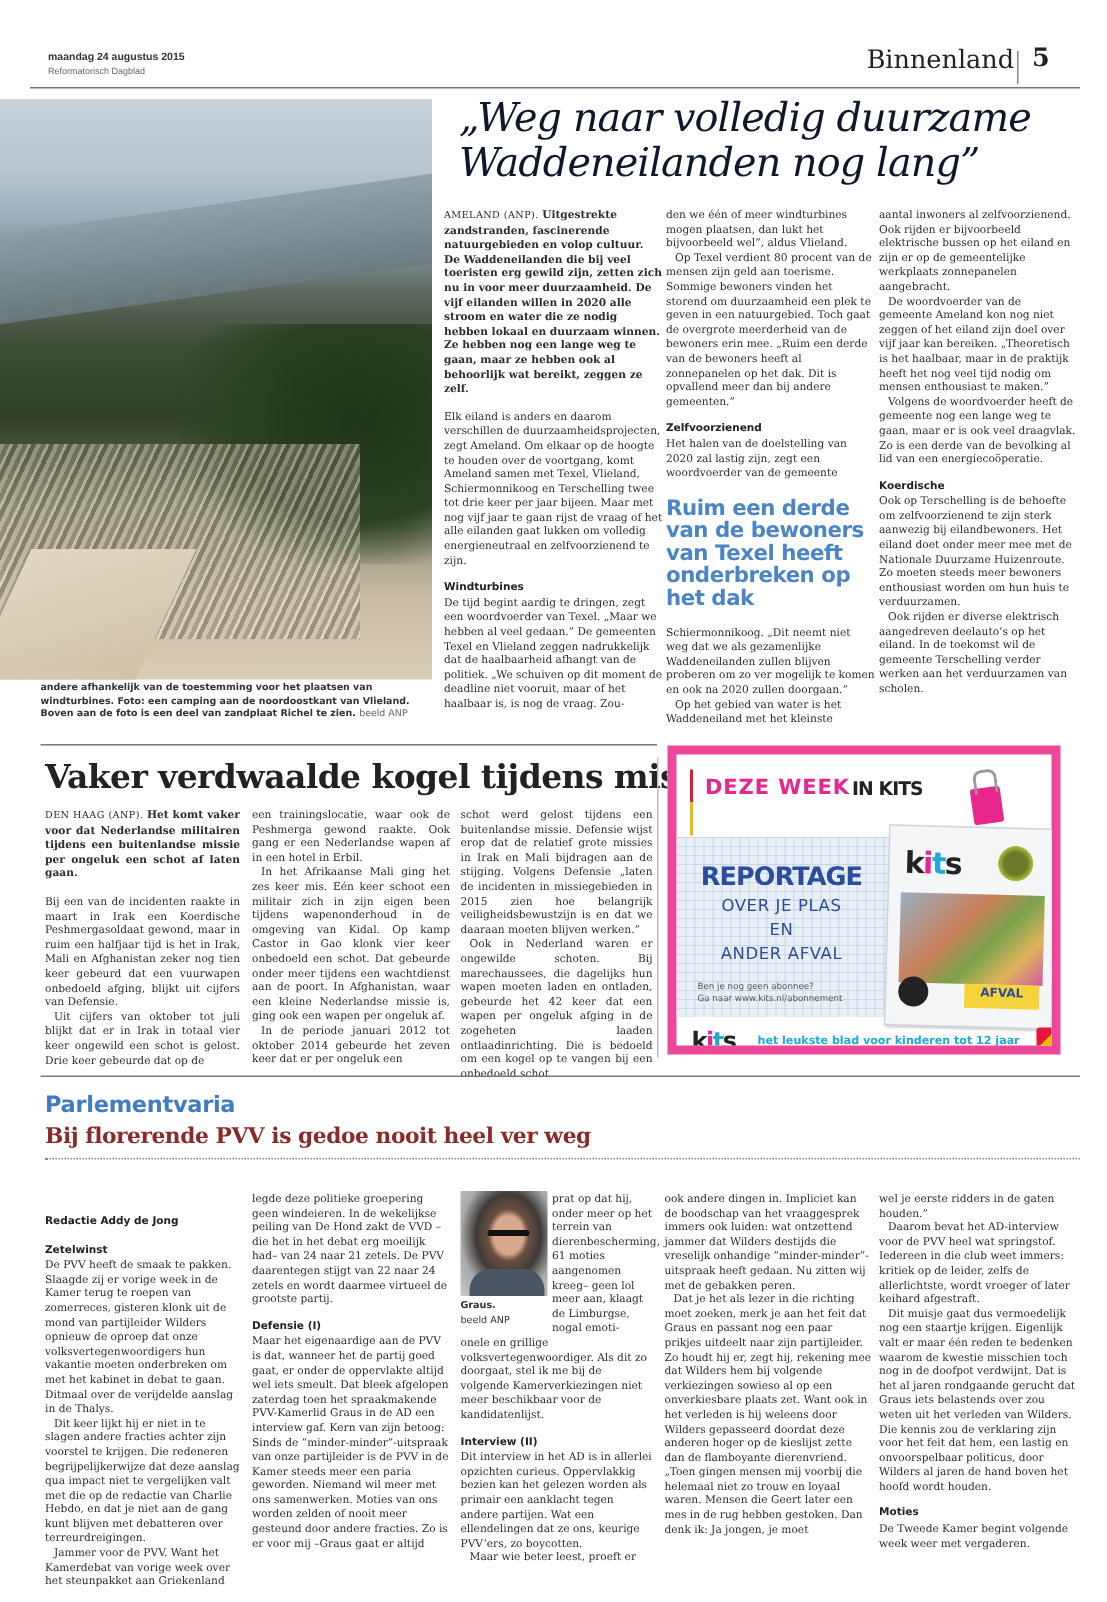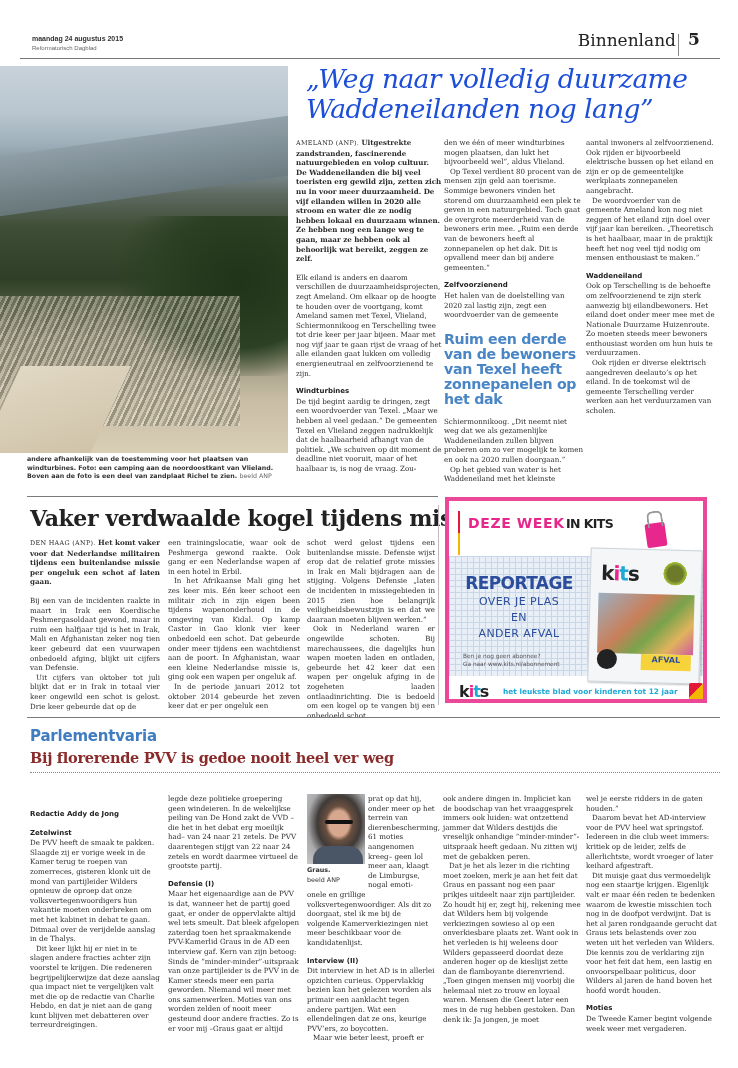--- a/index.html
+++ b/index.html
@@ -23,37 +23,37 @@
   
   .photo { left: 0; top: 66px; width: 288px; height: 387px; overflow: hidden;
     background: linear-gradient(180deg, #c8d2da 0%, #b9c6cf 12%, #9fb0bb 20%, #7f8e96 27%, #5e6a61 33%, #3e4d35 42%, #2f3f27 55%, #4e5a40 62%, #8a8a73 70%, #a6a089 78%, #c8bda4 86%, #d9cfb6 100%); }
   .photo .sea { position:absolute; left:0; top:70px; width:288px; height:60px; background: linear-gradient(180deg, #8f9ea6, #6a7a7f); transform: skewY(-8deg); opacity: .9; }
   .photo .forest { position:absolute; left:120px; top:150px; width:200px; height:160px; background: radial-gradient(ellipse at 60% 40%, #1f3418 0%, #2c4123 50%, rgba(44,65,35,0) 75%); }
   .photo .camp { position:absolute; left:0; top:230px; width:240px; height:130px; background: repeating-linear-gradient(115deg, #cfc8b7 0 3px, #8b8571 3px 6px, #e6e1d3 6px 8px, #6f6a58 8px 11px); opacity:.55; }
   .photo .beach { position:absolute; left:0; top:300px; width:110px; height:90px; background: linear-gradient(160deg, #e1d8c4, #cfc3a8); transform: skewX(-25deg); }
   .caption { left: 27px; top: 455px; width: 262px; font-family: "DejaVu Sans", sans-serif; font-weight: bold; font-size: 6.3px; line-height: 8.6px; color: #333; }
   .caption .credit { font-weight: normal; color: #666; }
   
-  .headline { left: 306px; top: 64px; width: 420px; font-family: "DejaVu Serif", serif; font-style: italic; font-size: 26.5px; line-height: 30px; color: #1d4ed8; letter-spacing: -0.6px; }
+  .headline { left: 306px; top: 64px; width: 420px; font-family: "DejaVu Serif", serif; font-style: italic; font-size: 26.5px; line-height: 30px; color: #0f172a; letter-spacing: -0.6px; }
   
   .a1c1 { left: 296px; top: 138px; width: 146px; }
   .a1c2 { left: 444px; top: 138px; width: 140px; }
   .a1c3 { left: 586px; top: 138px; width: 132px; }
   .quote { font-family: "DejaVu Sans", sans-serif; font-weight: bold; color: #4a86c5; font-size: 14.2px; line-height: 15px; margin: 12px 0 10px 0; letter-spacing: -0.3px; }
   
   .rule { height: 1px; background: #7a7a7a; }
   
   .a2-title { left: 30px; top: 505px; font-family: "DejaVu Serif", serif; font-weight: bold; font-size: 22px; color: #222; letter-spacing: -0.4px; }
   .a2c1 { left: 30px; top: 538px; width: 130px; }
   .a2c2 { left: 168px; top: 538px; width: 132px; }
   .a2c3 { left: 307px; top: 538px; width: 128px; }
   .a2c2 p, .a2c3 p, .a2c1 p { text-align: justify; }
   .vline { width: 1px; background: #bdbdbd; }
   
-  .ad { left: 445px; top: 497px; width: 262px; height: 206px; border: 4px solid #ec4899; background: #fff; overflow: hidden; }
+  .ad { left: 445px; top: 497px; width: 262px; height: 206px; border: 6px solid #ec4899; background: #fff; overflow: hidden; }
   .ad-accent { position:absolute; left:9px; top:10px; width:2px; height:44px; background: linear-gradient(180deg, #e2173a 0 50%, #f3b700 50% 100%); }
   .ad-deze { position:absolute; left:19px; top:14px; font-family: "DejaVu Sans", sans-serif; font-weight: bold; font-size: 14px; color: #e7278b; letter-spacing: 0.6px; }
   .ad-inkits { position:absolute; left:117px; top:15px; font-family: "DejaVu Sans", sans-serif; font-weight: bold; font-size: 12.5px; color: #222; letter-spacing: -0.6px; }
   .ad-grid { position:absolute; left:0; top:55px; width:262px; height:120px;
     background-color:#e9eff7;
     background-image: linear-gradient(#c9d6e8 1px, transparent 1px), linear-gradient(90deg, #c9d6e8 1px, transparent 1px);
     background-size: 6px 6px; }
   .ad-rep { position:absolute; left:10px; top:72px; width:120px; text-align:center; font-family: "DejaVu Sans", sans-serif; font-weight: bold; font-size: 17px; color: #2b4d9b; letter-spacing: -0.6px; }
   .ad-line { position:absolute; left:10px; width:120px; text-align:center; font-family: "DejaVu Sans", sans-serif; font-size: 11px; color: #2b4d9b; letter-spacing: 0.4px; }
   .ad-small { position:absolute; left:14px; font-family: "DejaVu Sans", sans-serif; font-size: 5.8px; color: #555; }
@@ -118,29 +118,30 @@
   <p class="gap">Elk eiland is anders en daarom verschillen de duurzaamheidsprojecten, zegt Ameland. Om elkaar op de hoogte te houden over de voortgang, komt Ameland samen met Texel, Vlieland, Schiermonnikoog en Terschelling twee tot drie keer per jaar bijeen. Maar met nog vijf jaar te gaan rijst de vraag of het alle eilanden gaat lukken om volledig energieneutraal en zelfvoorzienend te zijn.</p>
   <div class="sub">Windturbines</div>
   <p>De tijd begint aardig te dringen, zegt een woordvoerder van Texel. „Maar we hebben al veel gedaan.” De gemeenten Texel en Vlieland zeggen nadrukkelijk dat de haalbaarheid afhangt van de politiek. „We schuiven op dit moment de deadline niet vooruit, maar of het haalbaar is, is nog de vraag. Zou-</p>
 </div>
 
 <div class="abs body-text a1c2">
   <p>den we één of meer windturbines mogen plaatsen, dan lukt het bijvoorbeeld wel”, aldus Vlieland.</p>
   <p class="ind">Op Texel verdient 80 procent van de mensen zijn geld aan toerisme. Sommige bewoners vinden het storend om duurzaamheid een plek te geven in een natuurgebied. Toch gaat de overgrote meerderheid van de bewoners erin mee. „Ruim een derde van de bewoners heeft al zonnepanelen op het dak. Dit is opvallend meer dan bij andere gemeenten.”</p>
   <div class="sub">Zelfvoorzienend</div>
   <p>Het halen van de doelstelling van 2020 zal lastig zijn, zegt een woordvoerder van de gemeente</p>
-  <div class="quote">Ruim een derde van de bewoners van Texel heeft zonnepanelen op het dak</div>
+  <div class="quote">Ruim een derde van de bewoners van Texel heeft onderbreken op het dak</div>
   <p>Schiermonnikoog. „Dit neemt niet weg dat we als gezamenlijke Waddeneilanden zullen blijven proberen om zo ver mogelijk te komen en ook na 2020 zullen doorgaan.”</p>
   <p class="ind">Op het gebied van water is het Waddeneiland met het kleinste</p>
 </div>
 
 <div class="abs body-text a1c3">
   <p>aantal inwoners al zelfvoorzienend. Ook rijden er bijvoorbeeld elektrische bussen op het eiland en zijn er op de gemeentelijke werkplaats zonnepanelen aangebracht.</p>
   <p class="ind">De woordvoerder van de gemeente Ameland kon nog niet zeggen of het eiland zijn doel over vijf jaar kan bereiken. „Theoretisch is het haalbaar, maar in de praktijk heeft het nog veel tijd nodig om mensen enthousiast te maken.”</p>
-  <div class="sub">Waddeneiland</div>
+  <p class="ind">Volgens de woordvoerder heeft de gemeente nog een lange weg te gaan, maar er is ook veel draagvlak. Zo is een derde van de bevolking al lid van een energiecoöperatie.</p>
+  <div class="sub">Koerdische</div>
   <p>Ook op Terschelling is de behoefte om zelfvoorzienend te zijn sterk aanwezig bij eilandbewoners. Het eiland doet onder meer mee met de Nationale Duurzame Huizenroute. Zo moeten steeds meer bewoners enthousiast worden om hun huis te verduurzamen.</p>
   <p class="ind">Ook rijden er diverse elektrisch aangedreven deelauto’s op het eiland. In de toekomst wil de gemeente Terschelling verder werken aan het verduurzamen van scholen.</p>
 </div>
 
 <div class="abs rule" style="left:27px; top:496px; width:411px;"></div>
 
 <div class="abs a2-title">Vaker verdwaalde kogel tijdens missie</div>
 
 <div class="abs body-text a2c1">
   <p><span class="dateline">DEN HAAG (ANP).</span> <span class="lead">Het komt vaker voor dat Nederlandse militairen tijdens een buitenlandse missie per ongeluk een schot af laten gaan.</span></p>
@@ -186,20 +187,21 @@
 
 <div class="abs pv-kicker">Parlementvaria</div>
 <div class="abs pv-title">Bij florerende PVV is gedoe nooit heel ver weg</div>
 <div class="abs pv-dots"></div>
 
 <div class="abs body-text pvc1">
   <div class="sub" style="margin-top:16px">Redactie Addy de Jong</div>
   <div class="sub">Zetelwinst</div>
   <p>De PVV heeft de smaak te pakken. Slaagde zij er vorige week in de Kamer terug te roepen van zomerreces, gisteren klonk uit de mond van partijleider Wilders opnieuw de oproep dat onze volksvertegenwoordigers hun vakantie moeten onderbreken om met het kabinet in debat te gaan. Ditmaal over de verijdelde aanslag in de Thalys.</p>
   <p class="ind">Dit keer lijkt hij er niet in te slagen andere fracties achter zijn voorstel te krijgen. Die redeneren begrijpelijkerwijze dat deze aanslag qua impact niet te vergelijken valt met die op de redactie van Charlie Hebdo, en dat je niet aan de gang kunt blijven met debatteren over terreurdreigingen.</p>
+  <p class="ind">Jammer voor de PVV. Want het Kamerdebat van vorige week over het steunpakket aan Griekenland</p>
 </div>
 
 <div class="abs body-text pvc2">
   <p>legde deze politieke groepering geen windeieren. In de wekelijkse peiling van De Hond zakt de VVD –die het in het debat erg moeilijk had– van 24 naar 21 zetels. De PVV daarentegen stijgt van 22 naar 24 zetels en wordt daarmee virtueel de grootste partij.</p>
   <div class="sub">Defensie (I)</div>
   <p>Maar het eigenaardige aan de PVV is dat, wanneer het de partij goed gaat, er onder de oppervlakte altijd wel iets smeult. Dat bleek afgelopen zaterdag toen het spraakmakende PVV-Kamerlid Graus in de AD een interview gaf. Kern van zijn betoog: Sinds de ”minder-minder”-uitspraak van onze partijleider is de PVV in de Kamer steeds meer een paria geworden. Niemand wil meer met ons samenwerken. Moties van ons worden zelden of nooit meer gesteund door andere fracties. Zo is er voor mij –Graus gaat er altijd</p>
 </div>
 
 <div class="abs portrait">
   <div class="shoulders"></div>

